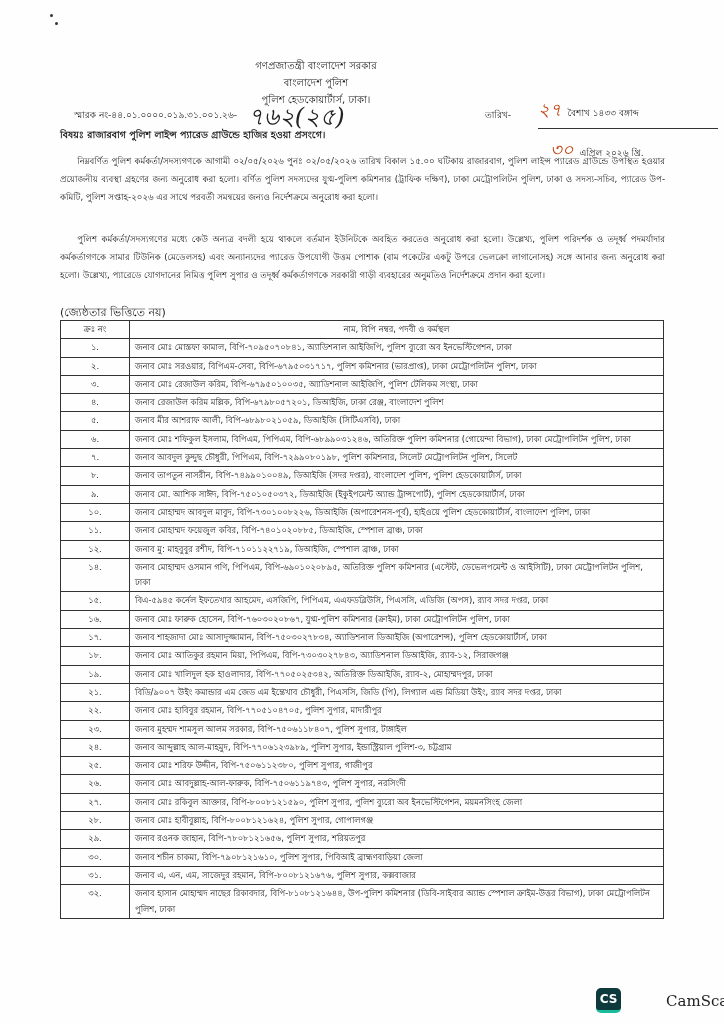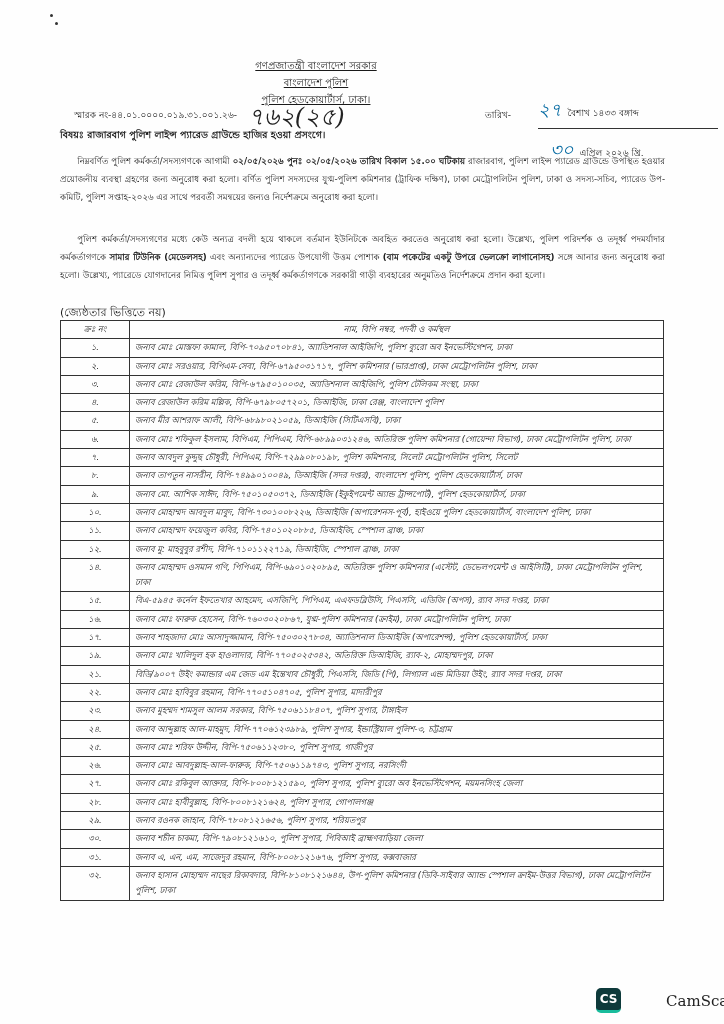--- a/index.html
+++ b/index.html
@@ -1,37 +1,37 @@
 <!DOCTYPE html>
 <html><head>
 <meta charset="utf-8">
 <style>
   html, body { margin:0; padding:0; }
   body {
     width:724px; height:1024px; background:#fefefe; position:relative; overflow:hidden;
     font-family:"DejaVu Sans", sans-serif; color:#1a1a1a;
   }
   .dot { position:absolute; width:3px; height:3px; background:#333; border-radius:50%; }
-  .header { position:absolute; top:57px; left:0; width:612px; text-align:center; font-size:10px; line-height:17px;text-decoration:underline; }
+  .header { position:absolute; top:57px; left:0; width:612px; text-align:center; font-size:10px; line-height:17px; }
   .header div { margin-left:20px; }
   .memo-row { position:absolute; top:104px; left:60px; width:620px; height:40px; font-size:9px; }
   .memo-no { position:absolute; left:14px; top:4px; }
   .memo-hand { position:absolute; left:188px; top:-6px; font-family:"DejaVu Serif", serif; font-size:24px; color:#222; font-style:italic; }
   .date-label { position:absolute; left:425px; top:4px; }
   .date-block { position:absolute; left:478px; top:-8px; width:180px; }
   .date-line1 { display:flex; align-items:baseline; gap:6px; border-bottom:1px solid #333; padding-bottom:1px; }
   .date-line2 { display:flex; align-items:baseline; gap:6px; margin-top:7px; padding-left:12px; }
-  .hand { font-family:"DejaVu Serif", serif; font-size:18px; font-style:italic; color:#0369a1; }
+  .hand { font-family:"DejaVu Serif", serif; font-size:18px; font-style:italic; color:#c2410c; }
   .subject { position:absolute; top:128px; left:60px; font-size:9.5px; font-weight:bold; }
   .para { position:absolute; left:60px; width:605px; font-size:8.6px; line-height:18px; text-align:justify; }
   .para1 { top:152px; }
   .para2 { top:230px; }
-  .para b { font-weight:bold;margin-top:17px; }
+  .para b { font-weight:normal;margin-top:17px; }
   .note { position:absolute; top:304px; left:60px; font-size:11px; font-weight:normal; }
-  table.list { position:absolute; top:320px; left:60px; width:604px; border-collapse:collapse; font-size:8.4px;font-style:italic; }
+  table.list { position:absolute; top:320px; left:60px; width:604px; border-collapse:collapse; font-size:8.4px; }
   table.list td, table.list th { border:1px solid #333; padding:1px 5px; line-height:15.3px; vertical-align:top; }
   table.list th { font-weight:normal; text-align:center; }
   table.list td.sl { width:58px; text-align:center; }
   .cs-logo { position:absolute; left:596px; top:988px; display:flex; align-items:center; gap:5px; }
   .cs-icon { width:25px; height:25px; border-radius:5px; background:#0e3a3b; color:#fff; font-weight:bold; font-size:12px; display:flex; align-items:center; justify-content:center; border-bottom:3px solid #19bc9c; box-sizing:border-box; font-family:"DejaVu Sans", sans-serif; }
   .cs-text { font-family:"DejaVu Serif", serif; font-size:15px; color:#222;margin-left:40px; }
 </style>
 </head>
 <body>
 
@@ -138,20 +138,24 @@
       </tr>
       <tr>
         <td class="sl">১৬.</td>
         <td>জনাব মোঃ ফারুক হোসেন, বিপি-৭৬০৩০২০৮৬৭, যুগ্ম-পুলিশ কমিশনার (ক্রাইম), ঢাকা মেট্রোপলিটন পুলিশ, ঢাকা</td>
       </tr>
       <tr>
         <td class="sl">১৭.</td>
         <td>জনাব শাহজাদা মোঃ আসাদুজ্জামান, বিপি-৭৫০৩০২৭৮৩৪, অ্যাডিশনাল ডিআইজি (অপারেশন্স), পুলিশ হেডকোয়ার্টার্স, ঢাকা</td>
       </tr>
       <tr>
+        <td class="sl">১৮.</td>
+        <td>জনাব মোঃ আতিকুর রহমান মিয়া, পিপিএম, বিপি-৭৩০৩০২৭৮৪৩, অ্যাডিশনাল ডিআইজি, র‍্যাব-১২, সিরাজগঞ্জ</td>
+      </tr>
+      <tr>
         <td class="sl">১৯.</td>
         <td>জনাব মোঃ খালিদুল হক হাওলাদার, বিপি-৭৭০৫০২৫৩৪২, অতিরিক্ত ডিআইজি, র‍্যাব-২, মোহাম্মদপুর, ঢাকা</td>
       </tr>
       <tr>
         <td class="sl">২১.</td>
         <td>বিডি/৯০০৭ উইং কমান্ডার এম জেড এম ইন্তেখাব চৌধুরী, পিএসসি, জিডি (পি), লিগ্যাল এন্ড মিডিয়া উইং, র‍্যাব সদর দপ্তর, ঢাকা</td>
       </tr>
       <tr>
         <td class="sl">২২.</td>
         <td>জনাব মোঃ হাবিবুর রহমান, বিপি-৭৭০৫১০৪৭০৫, পুলিশ সুপার, মাদারীপুর</td>

